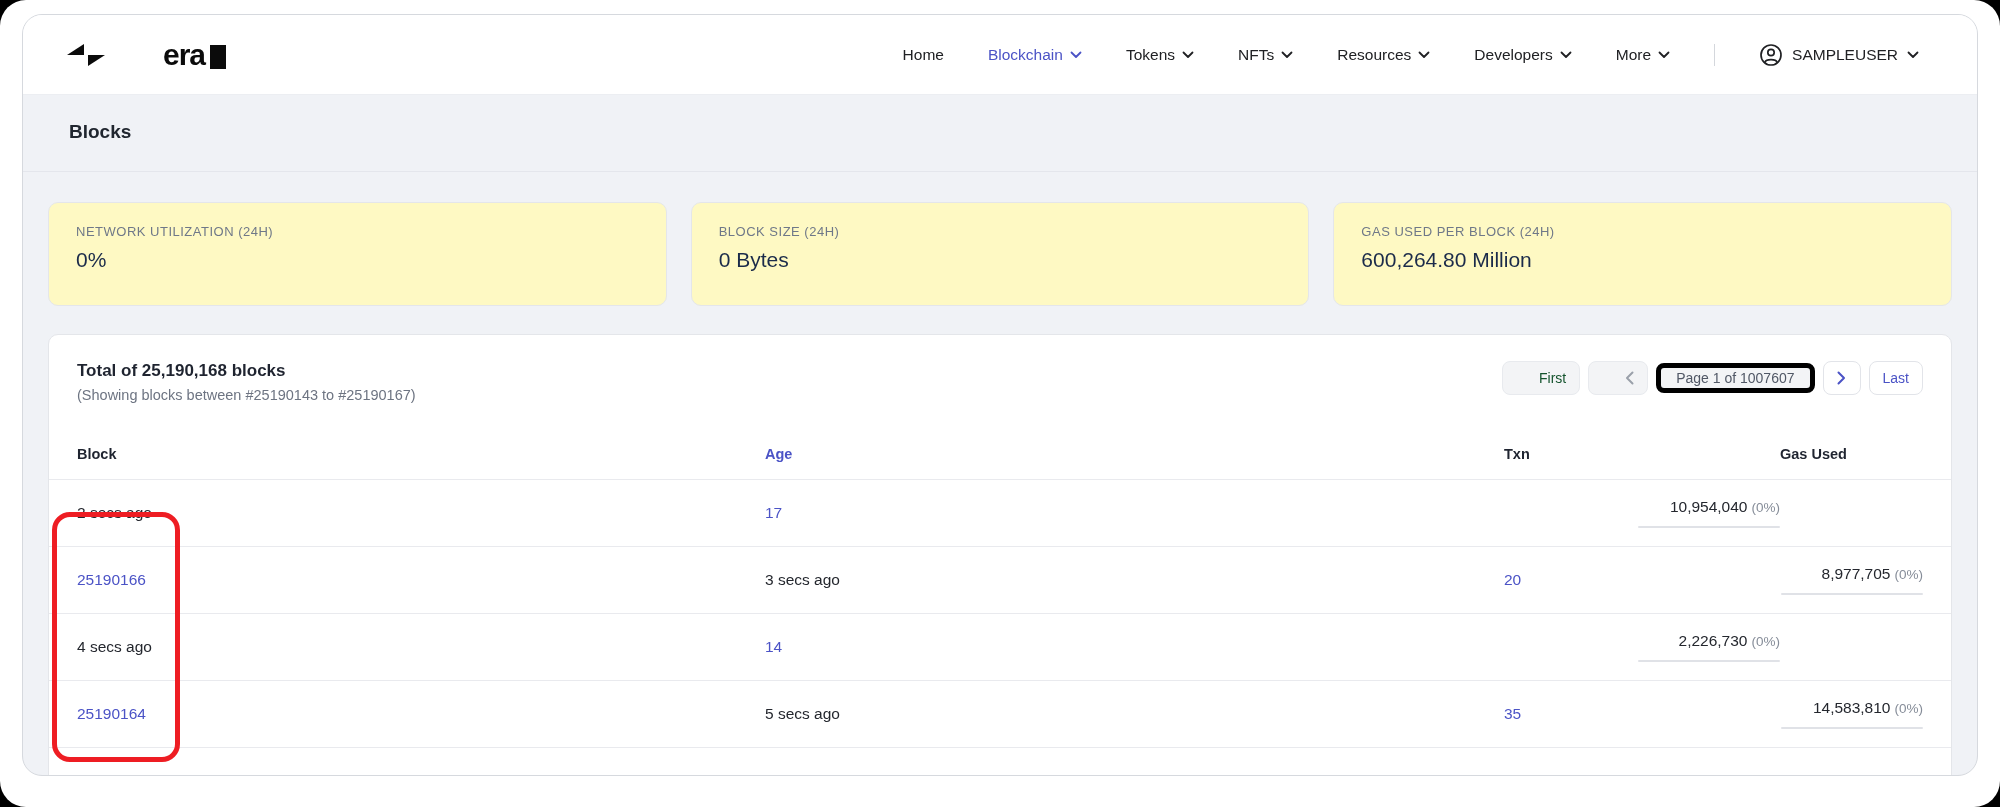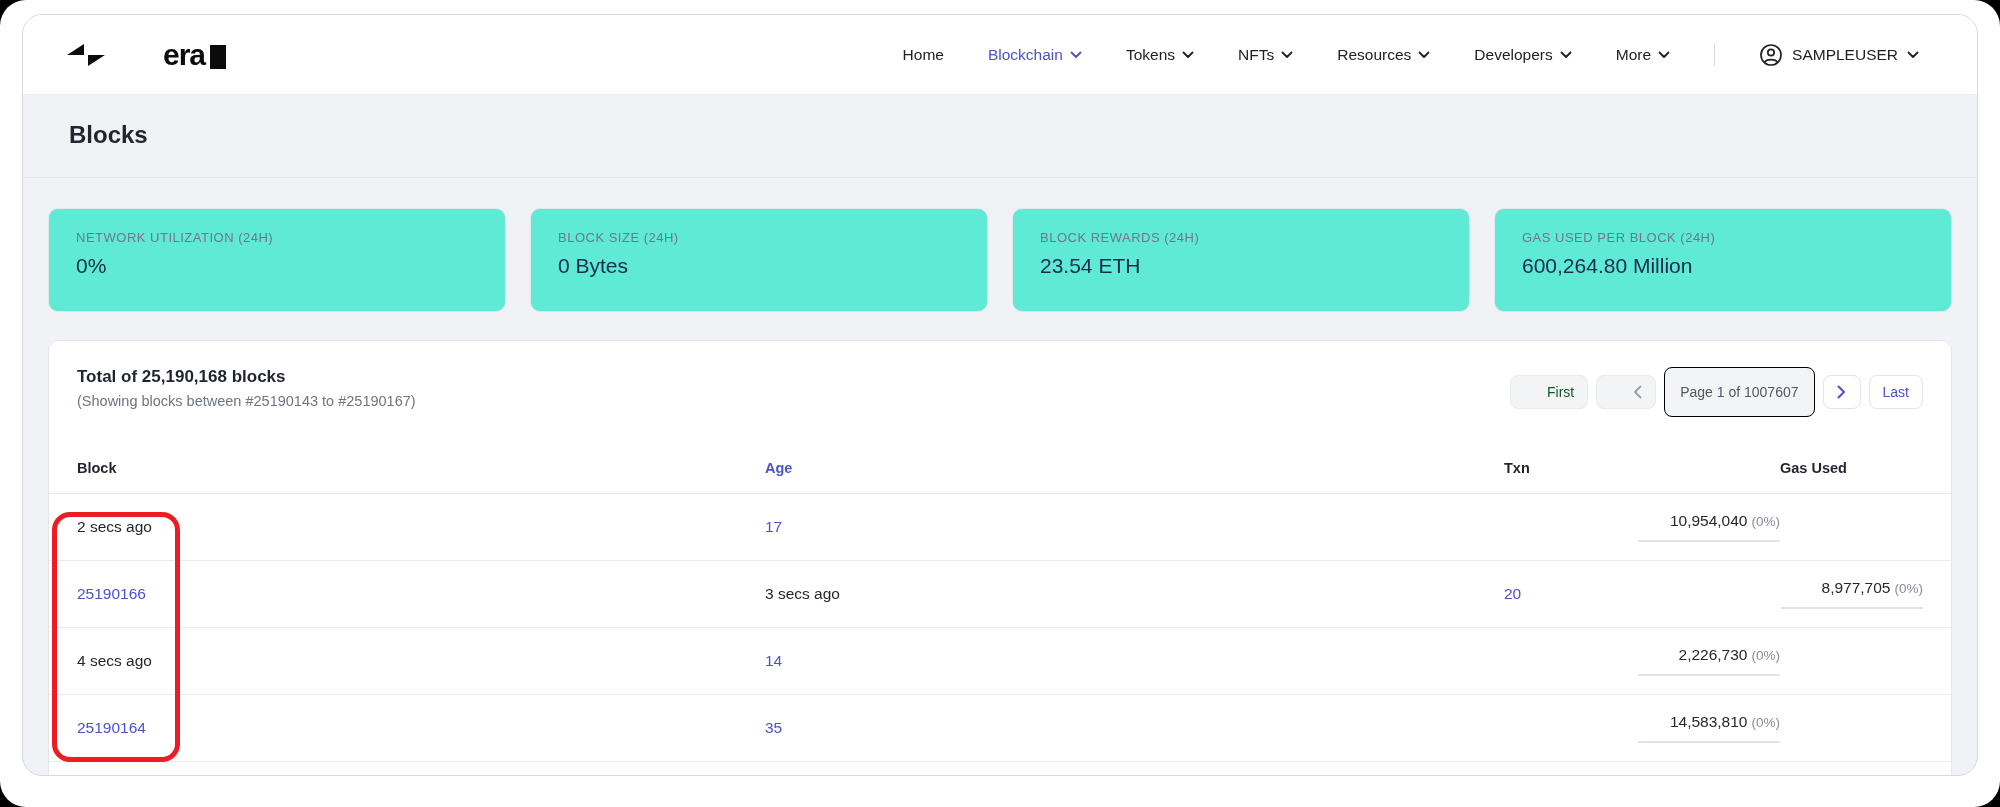--- a/index.html
+++ b/index.html
@@ -52,29 +52,29 @@
   .nav-item.active { color: #4b53c6; }
   .nav-item.active svg path { stroke: #4b53c6; }
   .nav-divider { width: 1px; height: 22px; background: #d4d7dc; }
   .nav-user { display: flex; align-items: center; gap: 9px; text-align: right; }
   .chev { width: 12px; height: 8px; display: inline-block; }
   
   .page-head {
     padding: 26px 46px 28px;
     border-bottom: 1px solid #e4e6ec;
   }
-  .page-title { font-size: 24px; font-weight: 700; color: #20262f; }
+  .page-title { font-size: 19px; font-weight: 700; color: #20262f; }
   
   .stats-row {
     display: flex; gap: 24px;
     margin: 30px 25px 0;
   }
   .stat-card {
     flex: 1; height: 104px;
-    background: #5eead4;
+    background: #fef9c3;
     border: 1px solid #e4e6ea;
     border-radius: 10px;
     padding: 21px 27px;
   }
   .stat-label {
     font-size: 13px; color: #6f7888; letter-spacing: 0.5px;
     text-transform: uppercase;
   }
   .stat-value {
     margin-top: 9px;
@@ -100,23 +100,23 @@
     height: 34px; min-width: 38px;
     display: inline-flex; align-items: center; justify-content: center;
     padding: 0 13px;
     font-family: "Liberation Sans", sans-serif;
     font-size: 14px; border-radius: 8px;
     background: #fff; border: 1px solid #e2e4e9;
     color: #4b53c6; cursor: pointer;
   }
   .pg-btn.disabled { background: #f3f4f6; color: #14532d; border-color: #e8eaee; padding-left: 36px; }
   .pg-indicator {
-    height: 50px; display: inline-flex; align-items: center;
+    height: 30px; display: inline-flex; align-items: center;
     padding: 0 15px; font-size: 14px; border-radius: 8px;
-    background: #f3f4f6; border: 1px solid #000000; color: #515866;
+    background: #f3f4f6; border: 5px solid #000000; color: #515866;
   }
   
   .tbl { margin-top: 26px; }
   .tr {
     display: grid;
     grid-template-columns: 688px 739px 276px 1fr;
     align-items: center;
     padding: 0 28px;
   }
   .tr.head { height: 50px; }
@@ -221,24 +221,20 @@
   </div>
 
   <div class="stats-row">
     <div class="stat-card">
       <div class="stat-label">NETWORK UTILIZATION (24H)</div>
       <div class="stat-value">0%</div>
     </div>
     <div class="stat-card">
       <div class="stat-label">BLOCK SIZE (24H)</div>
       <div class="stat-value">0 Bytes</div>
-    </div>
-    <div class="stat-card">
-      <div class="stat-label">BLOCK REWARDS (24H)</div>
-      <div class="stat-value">23.54 ETH</div>
     </div>
     <div class="stat-card">
       <div class="stat-label">GAS USED PER BLOCK (24H)</div>
       <div class="stat-value">600,264.80 Million</div>
     </div>
   </div>
 
   <div class="table-card">
     <div class="table-head">
       <div>
@@ -284,20 +280,21 @@
       </div>
 
       <div class="tr row">
         <div class="td">4 secs ago</div>
         <div class="td"><a class="link">14</a></div>
         <div class="td gas-cell"><span class="gas-wrap"><span>2,226,730</span><span class="gas-pct">(0%)</span><span class="gas-bar"></span></span></div>
       </div>
 
       <div class="tr row">
         <div class="td"><a class="link">25190164</a></div>
+        <div class="td">5 secs ago</div>
         <div class="td"><a class="link">35</a></div>
         <div class="td gas-cell"><span class="gas-wrap"><span>14,583,810</span><span class="gas-pct">(0%)</span><span class="gas-bar"></span></span></div>
       </div>
 
       <div class="tr row"></div>
     </div>
   </div>
 
 </div>
 

